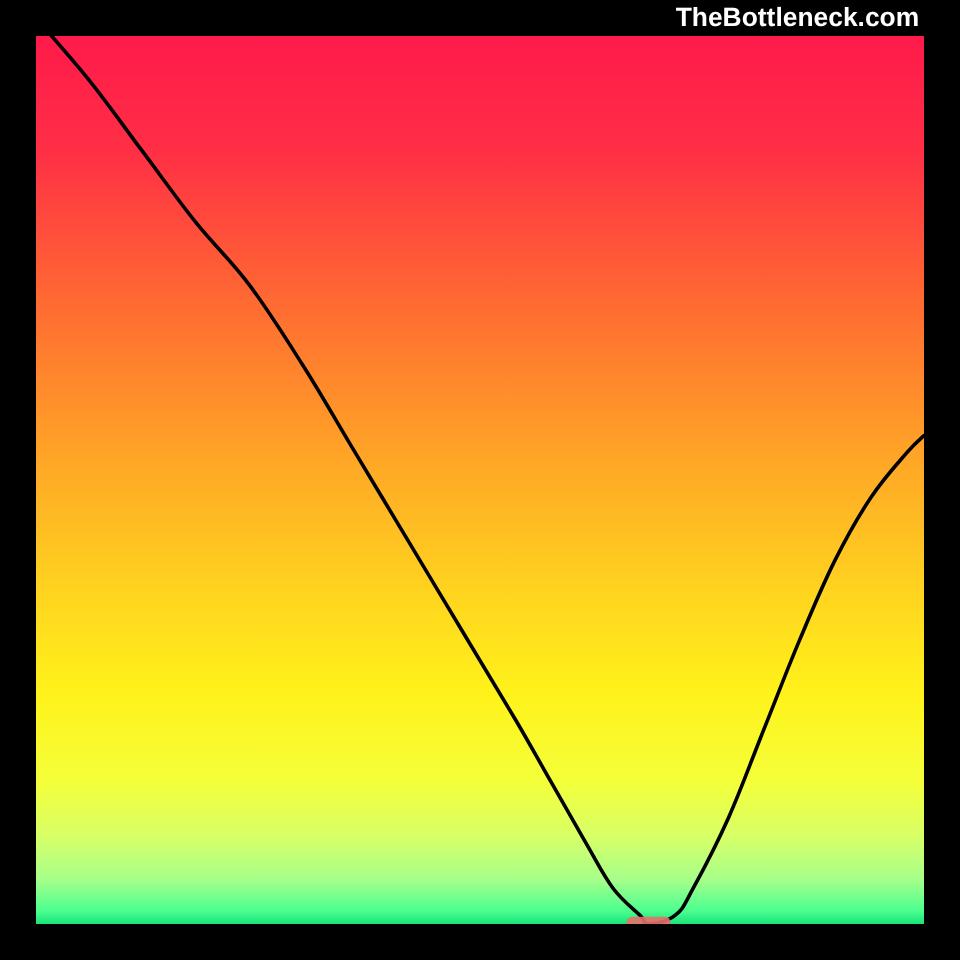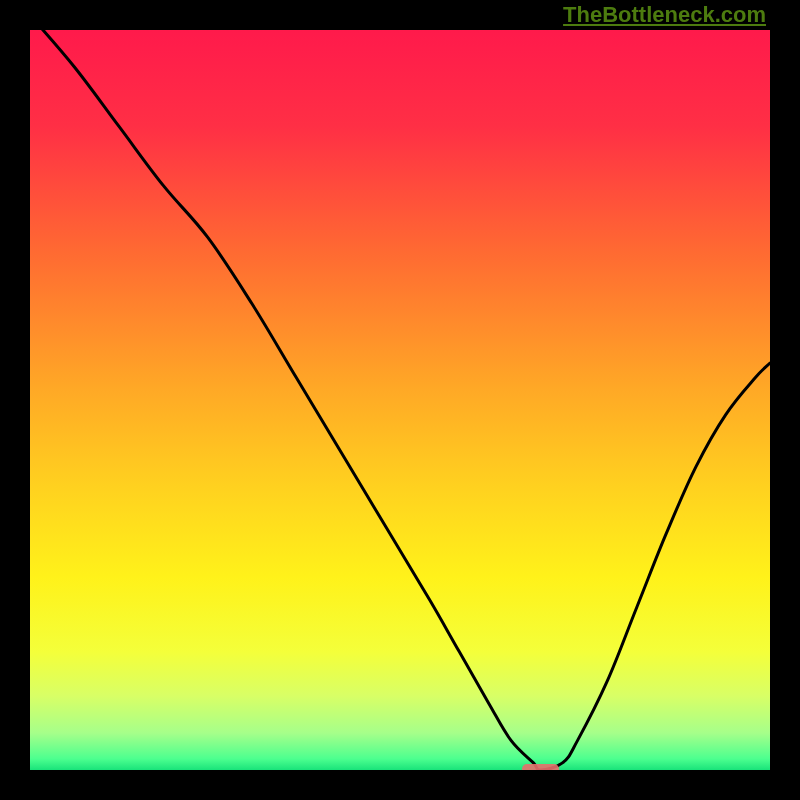--- a/index.html
+++ b/index.html
@@ -47,23 +47,22 @@
     border-radius: 5px;
     pointer-events: none;
   }
   .watermark {
     position: absolute;
     top: 2px;
     right: 34px;
     font-family: Arial, Helvetica, sans-serif;
     font-size: 22px;
     font-weight: 600;
-    color: #4d7c0f;
+    color: #ffffff;
     letter-spacing: 0px;
-    text-decoration: underline;
   }
 </style>
 </head>
 <body>
 
 <div class="frame">
   <div class="watermark">TheBottleneck.com</div>
 
   <div class="plot">
     <svg class="gradient" viewBox="0 0 740 740" preserveAspectRatio="none">

